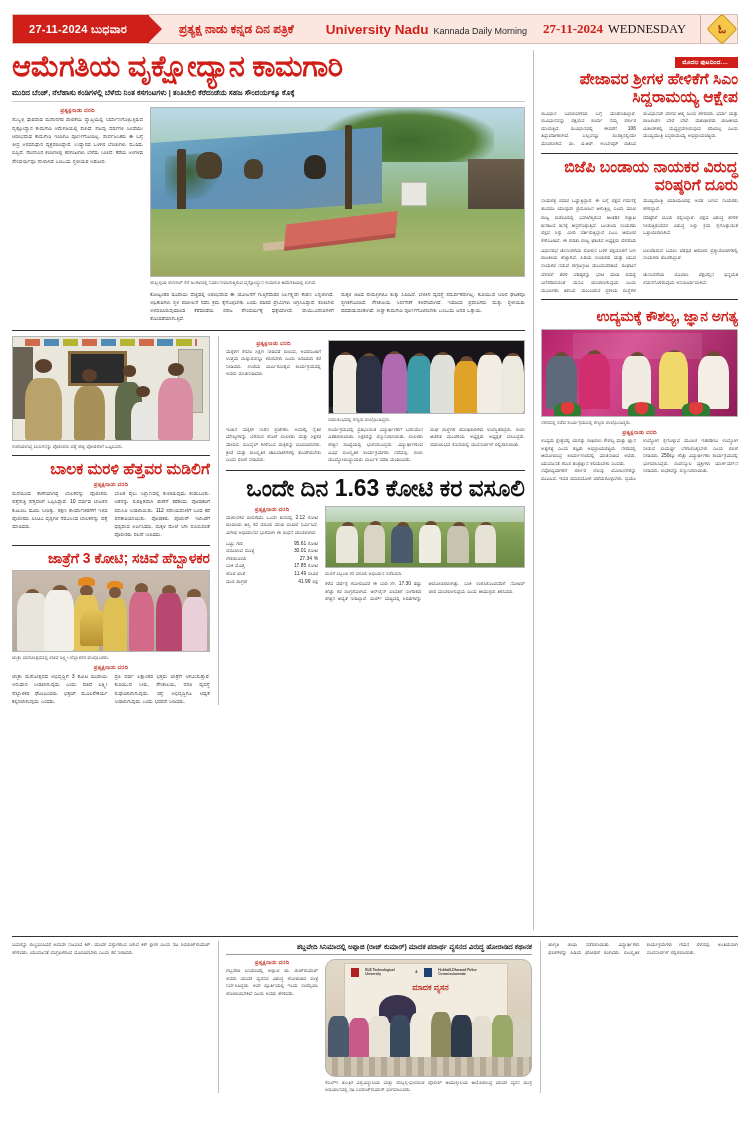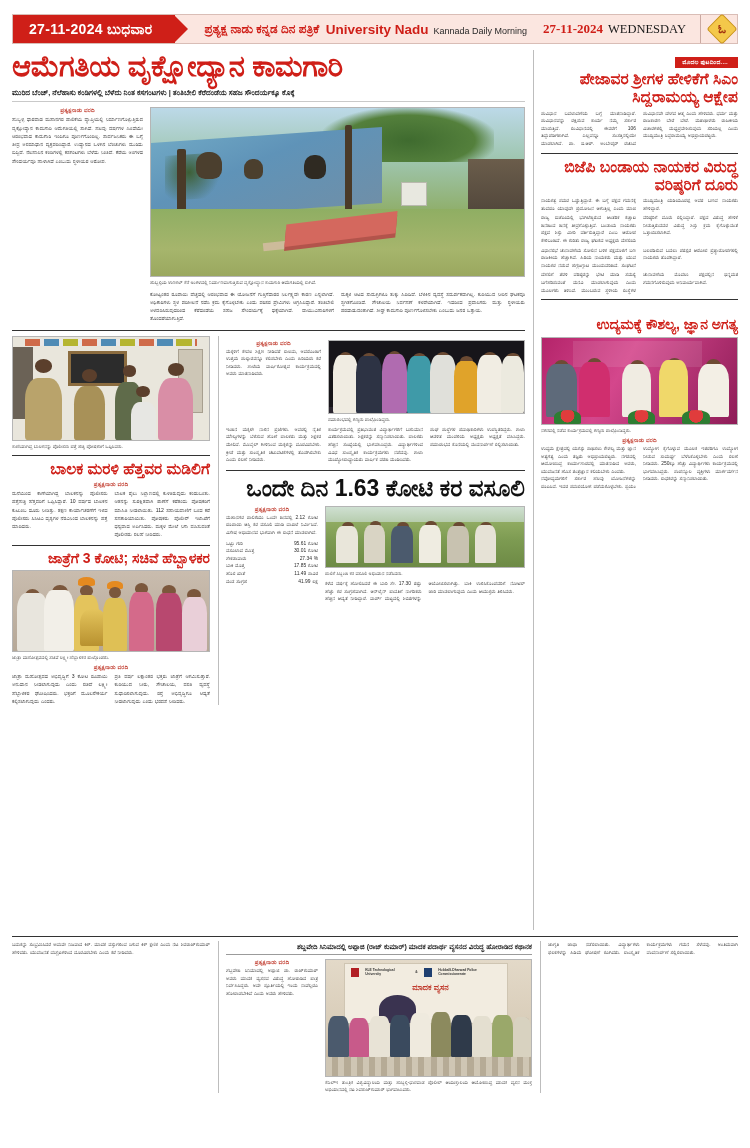--- a/index.html
+++ b/index.html
@@ -24,21 +24,21 @@
     border: 1px solid #d9bdb6;
     display: flex; align-items: center;
   }
   .md-date-flag {
     position: relative;
     background: #cf1f18;
     color: #fff;
     height: 28px;
     display: flex; align-items: center;
     padding: 0 22px 0 16px;
-    font-size: 14px; font-weight: bold;
+    font-size: 11px; font-weight: bold;
     letter-spacing: .3px;
     white-space: nowrap;
   }
   .md-date-flag::after {
     content: "";
     position: absolute; right: -13px; top: 0;
     border-top: 14px solid transparent;
     border-bottom: 14px solid transparent;
     border-left: 14px solid #cf1f18;
   }
@@ -247,21 +247,21 @@
     border-radius:40% 40% 8% 8%;
   }
 
   
   .ph-field { background: linear-gradient(#9fb86e 0%, #7d9b52 55%, #6d8a45 100%); }
   .ph-field .sky { position:absolute; left:0; top:0; width:100%; height:26%; background:linear-gradient(#cfe0d2,#b7cdae); }
   .ph-field .t { position:absolute; bottom:6%; border-radius:28% 28% 4% 4%; }
   .ph-field .th{ position:absolute; border-radius:50%; background:#6a4a33; }
 
   
-  .ph-stage { background: linear-gradient(#e3d9c8 0%, #d8ccb8 60%, #b9aa94 100%); }
+  .ph-stage { background: linear-gradient(#e3d9c8 0%, #d8ccb8 60%, #b9aa94 100%); border-radius: 10px; }
   .ph-stage .backdrop {
     position:absolute; left:9%; top:3%; width:80%; height:52%;
     background:#f2ece0; border:1px solid #cfc5b2;
   }
   .ph-stage .kle-bar {
     position:absolute; left:12%; top:6%; width:74%; height:9%;
     display:flex; align-items:center; gap:6px; justify-content:center;
   }
   .ph-stage .kle-box { width:9px; height:9px; background:#b11f24; }
   .ph-stage .kle-txt { font-size:3.3px; color:#333; font-weight:bold; }
@@ -514,21 +514,21 @@
       </div>
 
       <div class="rule-t" style="margin-top:5px; padding-top:4px;">
         <div class="h-red h-side tcenter">ಬಿಜೆಪಿ ಬಂಡಾಯ ನಾಯಕರ ವಿರುದ್ಧ ವರಿಷ್ಠರಿಗೆ ದೂರು</div>
         <div class="body-txt tight txtcols c2" style="margin-top:3px;">ನಾಯಕತ್ವ ಸಮರ ಒಡ್ಡುತ್ತಿದ್ದಾರೆ. ಈ ಬಗ್ಗೆ ಪಕ್ಷದ ಗಮನಕ್ಕೆ ತಂದರೂ ಯಾವುದೇ ಪ್ರಯೋಜನ ಆಗುತ್ತಿಲ್ಲ ಎಂದು ಮಾಜಿ ಮುಖ್ಯಮಂತ್ರಿ ಯಡಿಯೂರಪ್ಪ ಅವರ ಬಣದ ನಾಯಕರು ಹೇಳಿದ್ದಾರೆ.</div>
         <div class="body-txt tight txtcols c2" style="margin-top:2px;">ರಾಜ್ಯ ಬಿಜೆಪಿಯಲ್ಲಿ ಭುಗಿಲೆದ್ದಿರುವ ಆಂತರಿಕ ಕಚ್ಚಾಟ ದಿನದಿಂದ ದಿನಕ್ಕೆ ತೀವ್ರಗೊಳ್ಳುತ್ತಿದೆ. ಬಂಡಾಯ ನಾಯಕರು ಪಕ್ಷದ ಶಿಸ್ತು ಮೀರಿ ವರ್ತಿಸುತ್ತಿದ್ದಾರೆ ಎಂಬ ಆರೋಪ ಕೇಳಿಬಂದಿದೆ. ಈ ಕುರಿತು ರಾಜ್ಯ ಘಟಕದ ಅಧ್ಯಕ್ಷರು ದೆಹಲಿಯ ವರಿಷ್ಠರಿಗೆ ದೂರು ಸಲ್ಲಿಸಿದ್ದಾರೆ. ಪಕ್ಷದ ವಿರುದ್ಧ ಹೇಳಿಕೆ ನೀಡುತ್ತಿರುವವರ ವಿರುದ್ಧ ಶಿಸ್ತು ಕ್ರಮ ಕೈಗೊಳ್ಳುವಂತೆ ಒತ್ತಾಯಿಸಲಾಗಿದೆ.</div>
         <div class="body-txt tight txtcols c2" style="margin-top:2px;">ವಿಧಾನಸಭೆ ಚುನಾವಣೆಯ ಸೋಲಿನ ಬಳಿಕ ಪಕ್ಷದೊಳಗೆ ಬಣ ರಾಜಕೀಯ ಹೆಚ್ಚಾಗಿದೆ. ಹಿರಿಯ ನಾಯಕರು ಮತ್ತು ಯುವ ನಾಯಕರ ನಡುವೆ ಹಗ್ಗಜಗ್ಗಾಟ ಮುಂದುವರಿದಿದೆ. ಸಂಘಟನೆ ಬಲಪಡಿಸುವ ಬದಲು ಪರಸ್ಪರ ಆರೋಪ ಪ್ರತ್ಯಾರೋಪಗಳಲ್ಲಿ ನಾಯಕರು ತೊಡಗಿದ್ದಾರೆ.</div>
         <div class="body-txt tight txtcols c2" style="margin-top:2px;">ದೆಹಲಿಗೆ ತೆರಳಿ ವರಿಷ್ಠರನ್ನು ಭೇಟಿ ಮಾಡಿ ಸಮಸ್ಯೆ ಬಗೆಹರಿಸುವಂತೆ ಮನವಿ ಮಾಡಲಾಗುವುದು ಎಂದು ಮೂಲಗಳು ತಿಳಿಸಿವೆ. ಮುಂಬರುವ ಸ್ಥಳೀಯ ಸಂಸ್ಥೆಗಳ ಚುನಾವಣೆಯ ಮೊದಲು ಪಕ್ಷದಲ್ಲಿನ ಭಿನ್ನಮತ ಶಮನಗೊಳಿಸುವುದು ಅನಿವಾರ್ಯವಾಗಿದೆ.</div>
       </div>
 
-      <div class="rule-t" style="margin-top:5px; padding-top:16px;">
+      <div class="rule-t" style="margin-top:5px; padding-top:8px;">
         <div class="h-red h-small tcenter">ಉದ್ಯಮಕ್ಕೆ ಕೌಶಲ್ಯ, ಜ್ಞಾನ ಅಗತ್ಯ</div>
         <div class="photo ph-felic" style="height:88px; margin-top:4px;">
           <div class="banner"></div>
           <div class="fh" style="left:6%; top:26%; width:8%; height:16%;"></div>
           <div class="f" style="left:2%; width:16%; height:62%; background:#5e6a7a;"></div>
           <div class="fh" style="left:23%; top:24%; width:8%; height:16%;"></div>
           <div class="f" style="left:19%; width:16%; height:64%; background:#d02e6e;"></div>
           <div class="fh" style="left:45%; top:26%; width:8%; height:16%;"></div>
           <div class="f" style="left:41%; width:15%; height:62%; background:#f0ece2;"></div>
           <div class="fh" style="left:64%; top:23%; width:8%; height:16%;"></div>

